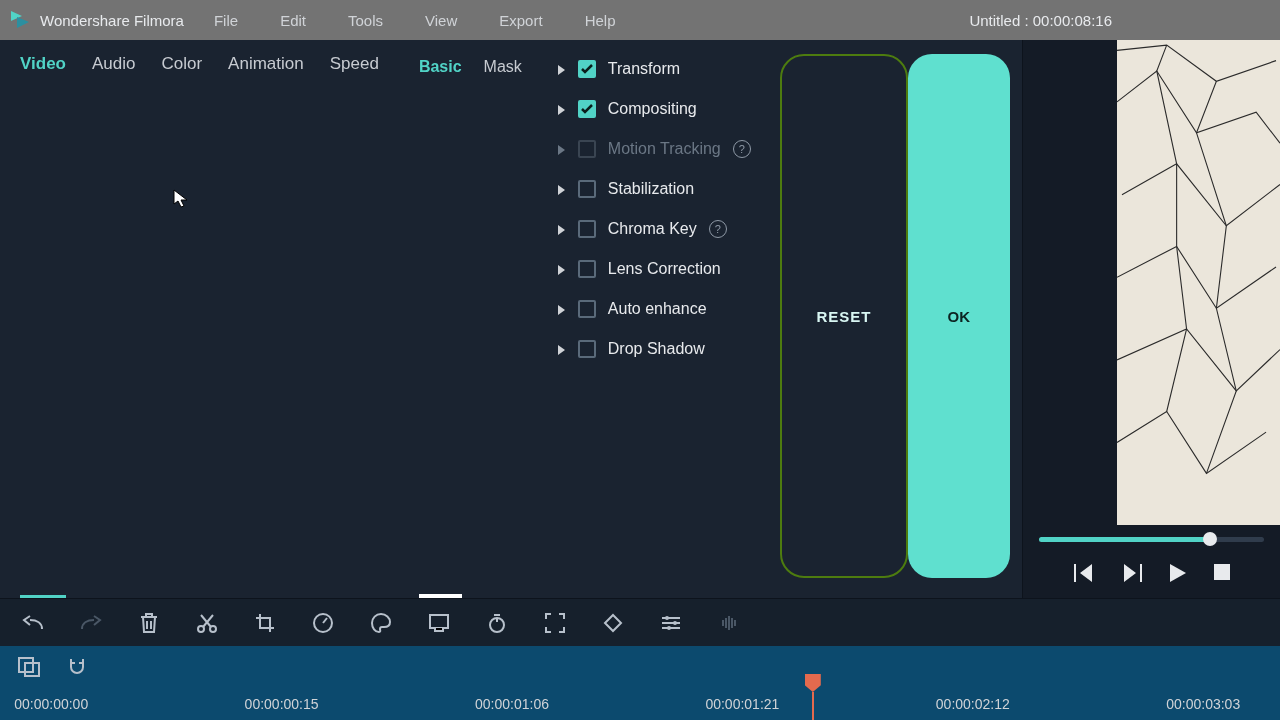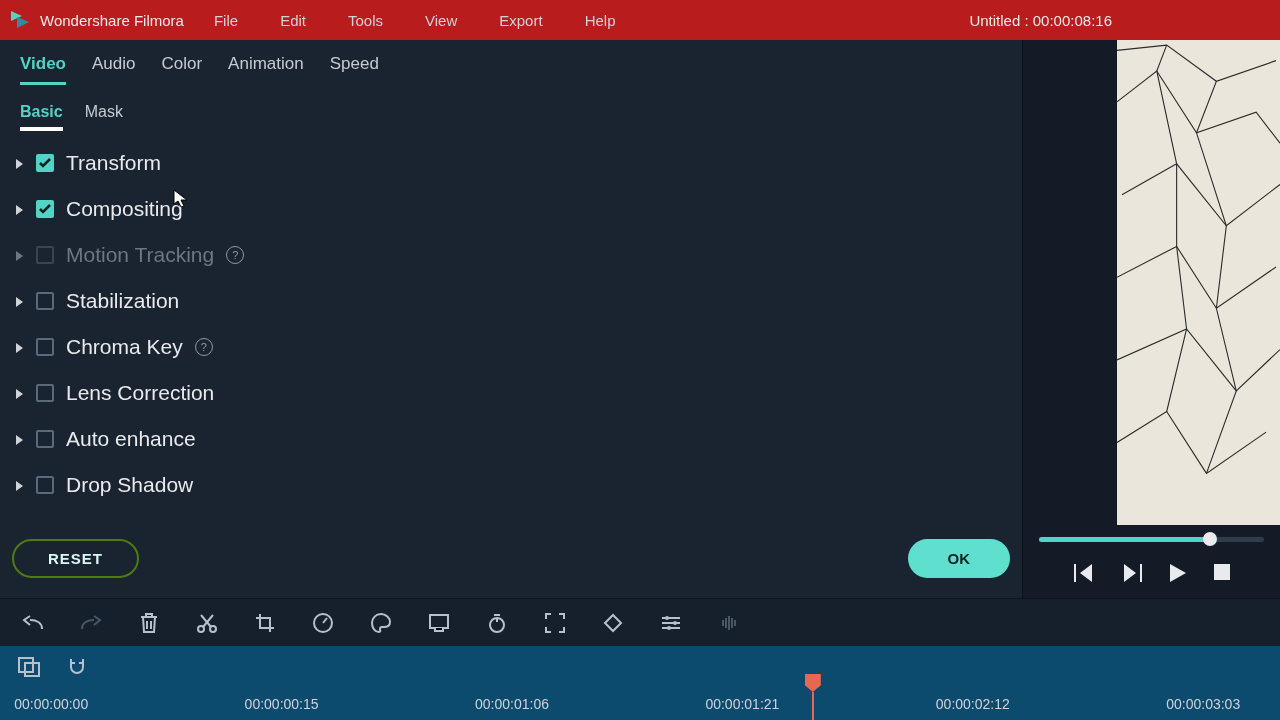--- a/index.html
+++ b/index.html
@@ -1,29 +1,29 @@
 <!DOCTYPE html>
 <html><head>
 <meta charset="utf-8">
 <style>
 * { margin: 0; padding: 0; box-sizing: border-box; font-family: -apple-system, BlinkMacSystemFont, "Segoe UI", sans-serif; }
 body { width: 1280px; height: 720px; background: #1a2330; color: #e8eaed; overflow: hidden; position: relative; }
 
 
-.titlebar { height: 40px; display: flex; align-items: center; padding: 0 8px; background: #b91c1c; }
+.titlebar { height: 40px; display: flex; align-items: center; padding: 0 8px; background: #737373; }
 .logo-wrap { display: flex; align-items: center; gap: 8px; }
 .logo-icon { width: 24px; height: 24px; }
 .app-name { font-size: 15px; color: #e8eaed; margin-right: 30px; }
 .menubar { display: flex; gap: 42px; }
 .menubar-item { font-size: 15px; color: #d0d3d7; cursor: pointer; }
 .title-right { margin-left: auto; margin-right: 160px; font-size: 15px; color: #e8eaed; }
 
 
 .main { display: flex; height: 558px; }
-.left-panel { flex: 1; background: #1a2330; display: flex; flex-direction: column; position: relative; }
+.left-panel { flex: 1; background: #1a2330; display: flex; flex-direction: row; position: relative; }
 .right-panel { width: 258px; background: #141b26; border-left: 1px solid #0d131c; display: flex; flex-direction: column; }
 
 
 .tabs-primary { display: flex; gap: 26px; padding: 14px 20px 0; }
 .tab-primary { font-size: 17px; color: #c7cbd1; cursor: pointer; padding-bottom: 8px; }
 .tab-primary.active { color: #51d3c6; border-bottom: 3px solid #51d3c6; font-weight: 600; }
 
 
 .tabs-secondary { display: flex; gap: 22px; padding: 18px 20px 0; }
 .tab-secondary { font-size: 16px; color: #c7cbd1; cursor: pointer; padding-bottom: 6px; }
@@ -31,21 +31,21 @@
 
 
 .props { padding: 20px 14px; display: flex; flex-direction: column; gap: 22px; flex-grow: 1; }
 .prop-row { display: flex; align-items: center; gap: 12px; }
 .chevron { width: 10px; height: 10px; display: inline-block; }
 .chevron svg { display: block; }
 .checkbox { width: 18px; height: 18px; border: 2px solid #5a6a7a; border-radius: 2px; display: flex; align-items: center; justify-content: center; background: transparent; cursor: pointer; }
 .checkbox.checked { background: #51d3c6; border-color: #51d3c6; }
 .checkbox.checked svg { display: block; }
 .checkbox svg { display: none; }
-.prop-label { font-size: 21px; color: #e8eaed; }
+.prop-label { font-size: 16px; color: #e8eaed; }
 .prop-row.disabled .prop-label { color: #6b7785; }
 .prop-row.disabled .chevron path { fill: #6b7785; }
 .prop-row.disabled .checkbox { border-color: #3a4552; }
 .help-icon { width: 18px; height: 18px; border: 1.5px solid #8e99a6; border-radius: 50%; display: flex; align-items: center; justify-content: center; font-size: 11px; color: #8e99a6; }
 
 
 .panel-footer { display: flex; justify-content: space-between; padding: 14px 12px 20px; }
 .btn-reset { border: 2px solid #4d7c0f; background: transparent; color: #d9f7f3; border-radius: 24px; padding: 9px 34px; font-size: 15px; font-weight: 700; letter-spacing: 1px; cursor: pointer; }
 .btn-ok { background: #5fe0cf; border: none; color: #0c2422; border-radius: 24px; padding: 9px 40px; font-size: 15px; font-weight: 700; cursor: pointer; }
 

